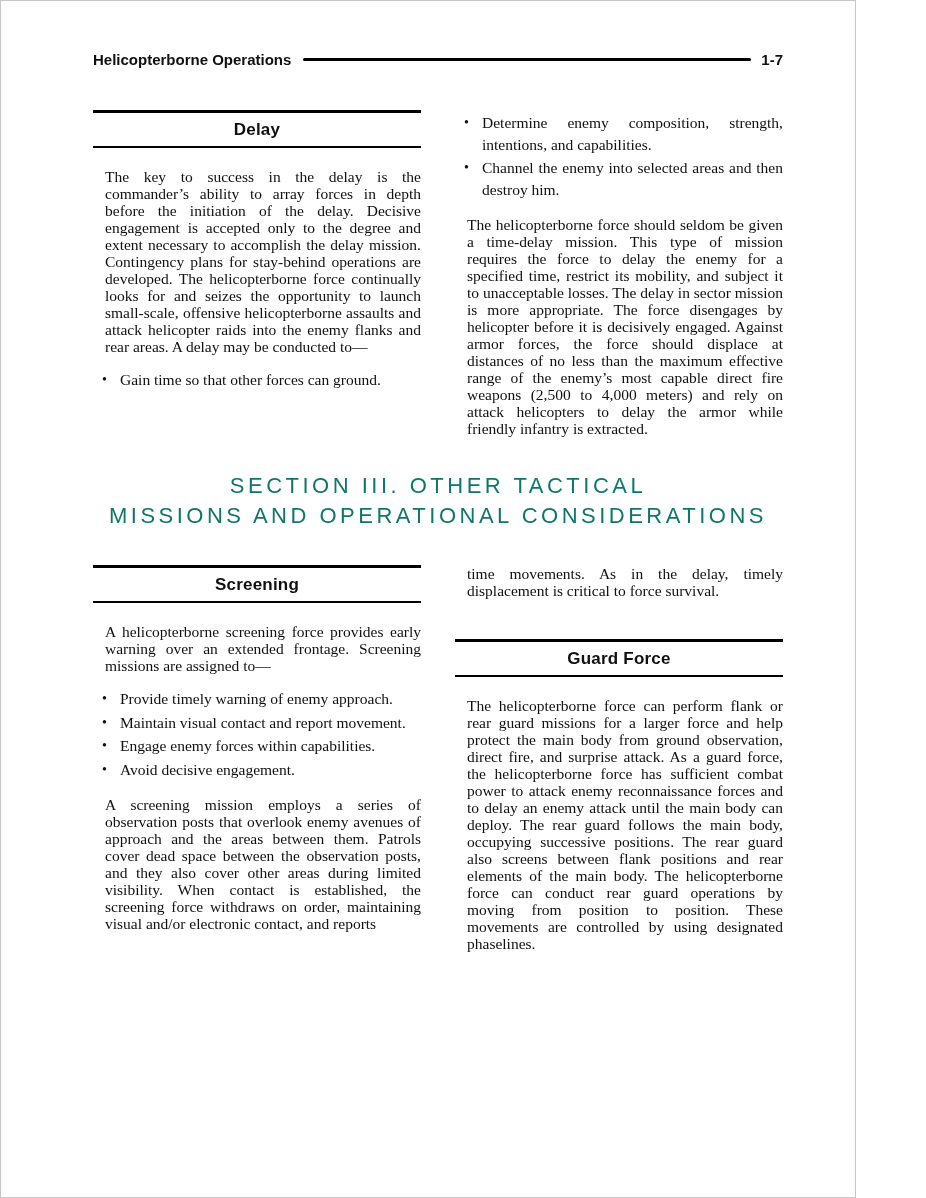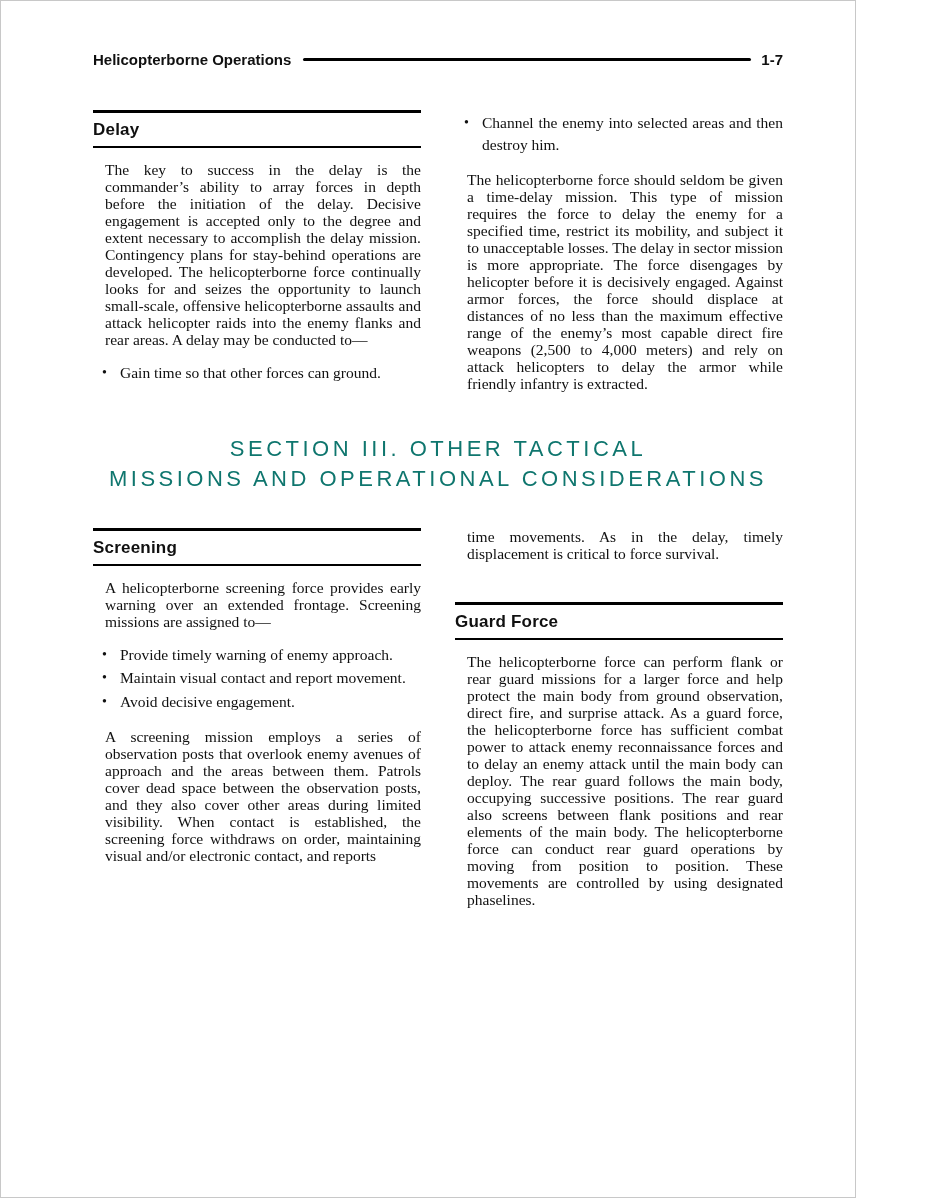--- a/index.html
+++ b/index.html
@@ -43,25 +43,26 @@
     display: grid;
     grid-template-columns: 1fr 1fr;
     column-gap: 34px;
   }
   
   .section-heading {
     font-family: "Liberation Sans", sans-serif;
     font-weight: bold;
     font-size: 17px;
     line-height: 20px;
-    margin: 0 0 13px 0;
+    margin: 0 0 20px 0;
     padding: 7px 0 6px 0;
     border-top: 3px solid #000;
     border-bottom: 2px solid #000;
     letter-spacing: 0.2px;
+    text-align: center;
   }
   
   .body-text {
     font-size: 15.5px;
     line-height: 17px;
     text-align: justify;
     margin: 0 0 14px 12px;
   }
   .body-text:last-child { margin-bottom: 0; }
   
@@ -115,38 +116,40 @@
   <div class="two-col">
     <div class="col">
       <h2 class="section-heading">Delay</h2>
       <p class="body-text">The key to success in the delay is the commander’s ability to array forces in depth before the initiation of the delay. Decisive engagement is accepted only to the degree and extent necessary to accomplish the delay mission. Contingency plans for stay-behind operations are developed. The helicopterborne force continually looks for and seizes the opportunity to launch small-scale, offensive helicopterborne assaults and attack helicopter raids into the enemy flanks and rear areas. A delay may be conducted to—</p>
       <ul class="bullet-list">
         <li>Gain time so that other forces can ground.</li>
       </ul>
     </div>
     <div class="col">
       <ul class="bullet-list top">
+        <li>Determine enemy composition, strength, intentions, and capabilities.</li>
         <li>Channel the enemy into selected areas and then destroy him.</li>
       </ul>
       <p class="body-text">The helicopterborne force should seldom be given a time-delay mission. This type of mission requires the force to delay the enemy for a specified time, restrict its mobility, and subject it to unacceptable losses. The delay in sector mission is more appropriate. The force disengages by helicopter before it is decisively engaged. Against armor forces, the force should displace at distances of no less than the maximum effective range of the enemy’s most capable direct fire weapons (2,500 to 4,000 meters) and rely on attack helicopters to delay the armor while friendly infantry is extracted.</p>
     </div>
   </div>
 
   <h1 class="section-title">
     <span class="line">SECTION III. OTHER TACTICAL</span>
     <span class="line">MISSIONS AND OPERATIONAL CONSIDERATIONS</span>
   </h1>
 
   <div class="two-col">
     <div class="col">
       <h2 class="section-heading">Screening</h2>
       <p class="body-text">A helicopterborne screening force provides early warning over an extended frontage. Screening missions are assigned to—</p>
       <ul class="bullet-list">
         <li>Provide timely warning of enemy approach.</li>
         <li>Maintain visual contact and report movement.</li>
+        <li>Engage enemy forces within capabilities.</li>
         <li>Avoid decisive engagement.</li>
       </ul>
       <p class="body-text">A screening mission employs a series of observation posts that overlook enemy avenues of approach and the areas between them. Patrols cover dead space between the observation posts, and they also cover other areas during limited visibility. When contact is established, the screening force withdraws on order, maintaining visual and/or electronic contact, and reports</p>
     </div>
     <div class="col">
       <p class="body-text continuation">time movements. As in the delay, timely displacement is critical to force survival.</p>
       <h2 class="section-heading">Guard Force</h2>
       <p class="body-text">The helicopterborne force can perform flank or rear guard missions for a larger force and help protect the main body from ground observation, direct fire, and surprise attack. As a guard force, the helicopterborne force has sufficient combat power to attack enemy reconnaissance forces and to delay an enemy attack until the main body can deploy. The rear guard follows the main body, occupying successive positions. The rear guard also screens between flank positions and rear elements of the main body. The helicopterborne force can conduct rear guard operations by moving from position to position. These movements are controlled by using designated phaselines.</p>
     </div>
   </div>

